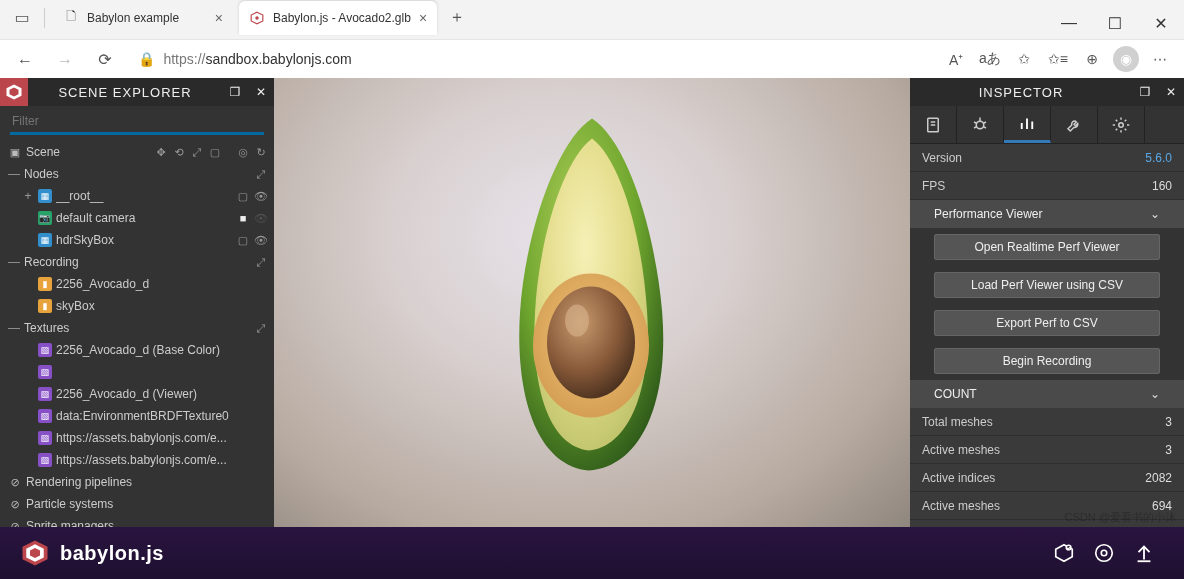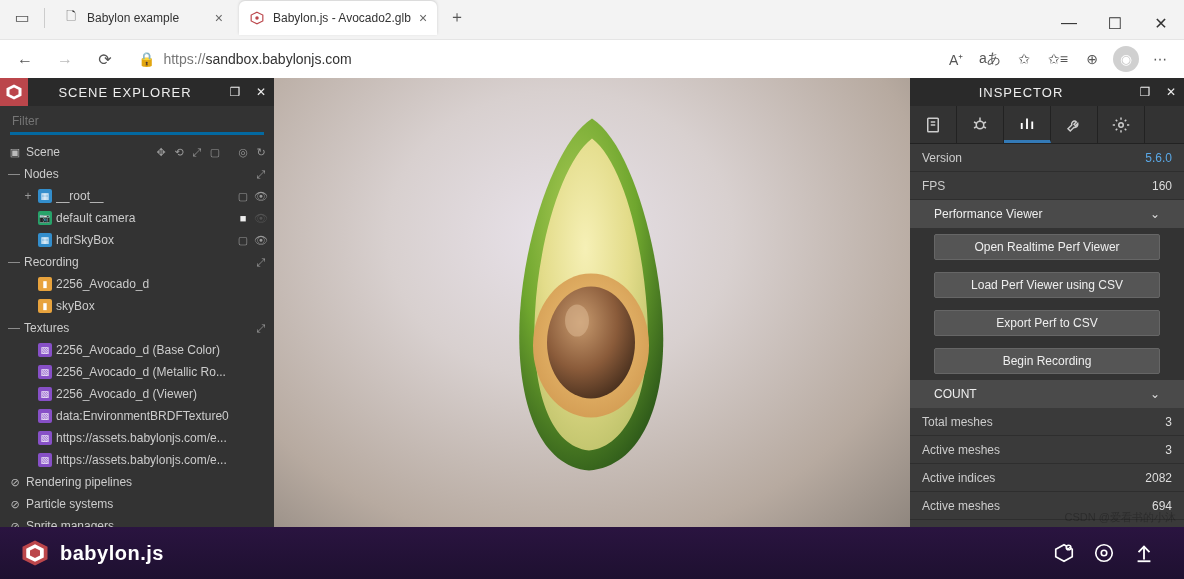--- a/index.html
+++ b/index.html
@@ -229,21 +229,20 @@
           </span>
       </div>
       <div class="tree-row ind-1">
           <span class="collapser"></span>
           <span class="type-icon ic-tex">▧</span>
           <span class="t-label">2256_Avocado_d (Base Color)</span>
         </div>
       <div class="tree-row ind-1">
           <span class="collapser"></span>
           <span class="type-icon ic-tex">▧</span>
-          <span class="t-label">2256_Avocado_d (Metallic Ro...</span>
         </div>
       <div class="tree-row ind-1">
           <span class="collapser"></span>
           <span class="type-icon ic-tex">▧</span>
           <span class="t-label">2256_Avocado_d (Viewer)</span>
         </div>
       <div class="tree-row ind-1">
           <span class="collapser"></span>
           <span class="type-icon ic-tex">▧</span>
           <span class="t-label">data:EnvironmentBRDFTexture0</span>

